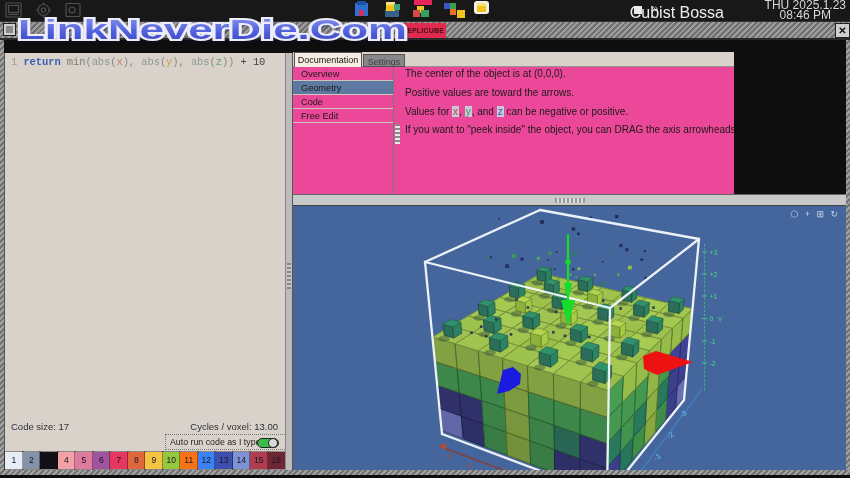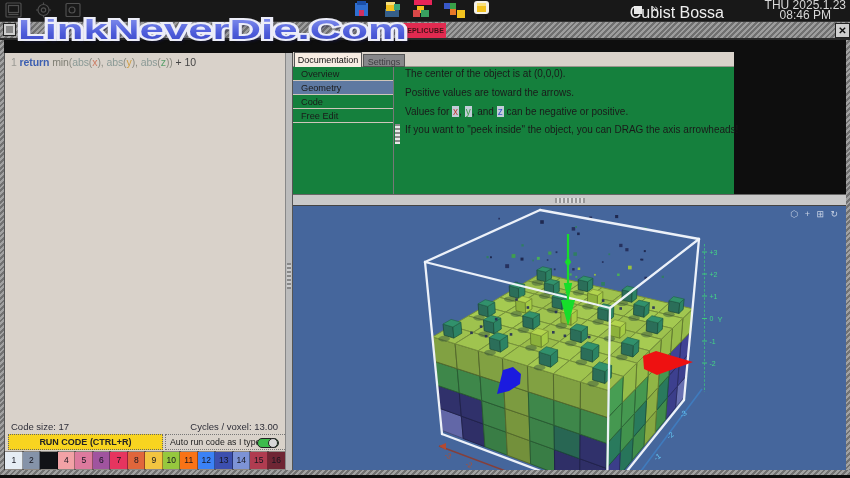--- a/index.html
+++ b/index.html
@@ -21,39 +21,39 @@
 
 #wm { position:absolute; left:18px; top:17px; z-index:60; font-size:27px; font-weight:bold; letter-spacing:0px; transform:scaleX(1.62); transform-origin:0 0; white-space:nowrap; line-height:27px; }
 #wm .bk { position:absolute; left:0; top:0; -webkit-text-stroke:3.8px #ecedf8; color:#ecedf8; text-shadow:2px 3px 2px rgba(20,20,70,0.5); }
 #wm .ft { position:relative; background:linear-gradient(180deg,#8a97f0 0%,#4d5cda 60%,#3a46c4 100%); -webkit-background-clip:text; background-clip:text; color:transparent; }
 
 
 #bluehdr { position:absolute; left:4px; top:19px; width:842px; height:13px; background:#2e4f77; color:#b9c4d4; font-size:7.5px; line-height:13px; padding-left:9px; border-top:1px solid #15243a; }
 
 
 #codepanel { position:absolute; left:4px; top:32px; width:281px; height:417px; background:#d9d2ca; border-left:1px solid #555; }
-#codeline { position:absolute; left:6px; top:3px; width:100%; font-family:Liberation Sans, sans-serif; font-size:10.5px; letter-spacing:-0.1px; white-space:pre; }
+#codeline { position:absolute; left:6px; top:3px; width:100%; font-family:Liberation Mono, monospace; font-size:10.5px; letter-spacing:-0.1px; white-space:pre; }
 #lnum { color:#9a9a94; }
 .kret { color:#3c5fb1; font-weight:bold; } .kmin { color:#7d7d72; } .kabs { color:#8a9a96; } .par { color:#8a8a80; }
 .vx { color:#cd7b62; } .vy { color:#cf9e43; } .vz { color:#5aa06c; } .knum { color:#444; }
 #stats { position:absolute; left:0; top:368px; width:100%; font-size:9.5px; color:#2e2e38; }
 #stats .l { position:absolute; left:6px; } #stats .r { position:absolute; right:7px; }
 #runbtn { position:absolute; left:3px; top:381px; width:155px; height:16px; background:#f8d420; border:1px dotted #666; font-size:9px; font-weight:bold; color:#222; text-align:center; line-height:14px; }
 #autobox { position:absolute; left:160px; top:381px; width:122px; height:16px; border:1px dotted #777; font-size:8.8px; color:#222; line-height:14px; padding-left:4px; }
 #toggle { position:absolute; right:7px; top:2.5px; width:22px; height:10px; background:#3dbb4d; border:1px solid #222; border-radius:6px; }
 #toggle i { position:absolute; right:0px; top:-1px; width:10px; height:10px; background:#d8d8d8; border:1px solid #222; border-radius:50%; display:block; }
 #palette { position:absolute; left:0px; top:399px; width:280px; height:17px; display:flex; }
 #palette div { flex:1; font-size:8.5px; text-align:center; line-height:17px; color:#15151f; outline:0.5px solid rgba(0,0,0,0.35); }
 
 
 #vsplit { position:absolute; left:285px; top:32px; width:8px; height:417px; background:#bcbcbc; border-left:1px solid #888; border-right:1px solid #555; }
 #vsplit i { position:absolute; left:1px; top:210px; width:4px; height:26px; background:repeating-linear-gradient(180deg,#888 0 2px,#ccc 2px 4px); display:block; }
 
 
-#rpane { position:absolute; left:293px; top:31px; width:441px; height:142px; background:#15803d; }
+#rpane { position:absolute; left:293px; top:31px; width:441px; height:142px; background:#ec4899; }
 #tabrow { position:absolute; left:0; top:0; width:100%; height:15px; background:#d9d2ca; border-bottom:1px solid #9a948c; }
 .tab { position:absolute; top:0; height:15px; font-size:9px; line-height:15px; text-align:center; }
 #tab1 { left:1px; width:68px; background:#f8ede3; border:1px solid #555; border-bottom:none; color:#111; z-index:2; }
 #tab2 { left:70px; width:42px; background:#87878a; border:1px solid #555; color:#3c3c40; top:1.5px; height:13.5px; }
 #doclist { position:absolute; left:0; top:15px; width:101px; height:127px; border-right:1px solid #777; }
 .ditem { height:14px; font-size:9.2px; line-height:14px; padding-left:8px; border-bottom:1px solid #cfc6bb; color:#1a1a1a; }
 .dsel { background:#5e79a1; }
 #doccontent { position:absolute; left:112px; top:16px; width:441px; height:125px; font-size:10px; color:#1a1a1a; }
 #doccontent p { margin:0 0 7.8px 0; }
 #lhandle { position:absolute; left:102px; top:72px; width:5px; height:20px; background:repeating-linear-gradient(180deg,#8a8a8a 0 2px,#e8e8e8 2px 4px); }
@@ -127,21 +127,20 @@
       <i></i>
     </div>
   <div id="reptab">REPLICUBE</div>
   <div id="xbtn">✕</div>
   <div id="codepanel">
     <div id="codeline"><span id="lnum">1 </span><span class="kret">return</span> <span class="kmin">min</span><span class="par">(</span><span class="kabs">abs</span><span class="par">(</span><span class="vx">x</span><span class="par">)</span><span class="par">,</span> <span class="kabs">abs</span><span class="par">(</span><span class="vy">y</span><span class="par">)</span><span class="par">,</span> <span class="kabs">abs</span><span class="par">(</span><span class="vz">z</span><span class="par">)</span><span class="par">)</span> <span class="knum">+ 10</span></div>
     <div id="stats">
         <span class="l">Code size: 17</span>
         <span class="r">Cycles / voxel: 13.00</span>
       </div>
-    <div id="runbtn">RUN CODE (CTRL+R)</div>
     <div id="autobox">Auto run code as I type<span id="toggle">
           <i></i>
         </span></div>
     <div id="palette">
       <div style="background:#e6edf4">1</div>
         <div style="background:#8593a9">2</div>
         <div style="background:#121216"></div>
         <div style="background:#f2a2a6">4</div>
         <div style="background:#dd7a9e">5</div>
         <div style="background:#a0549f">6</div>

